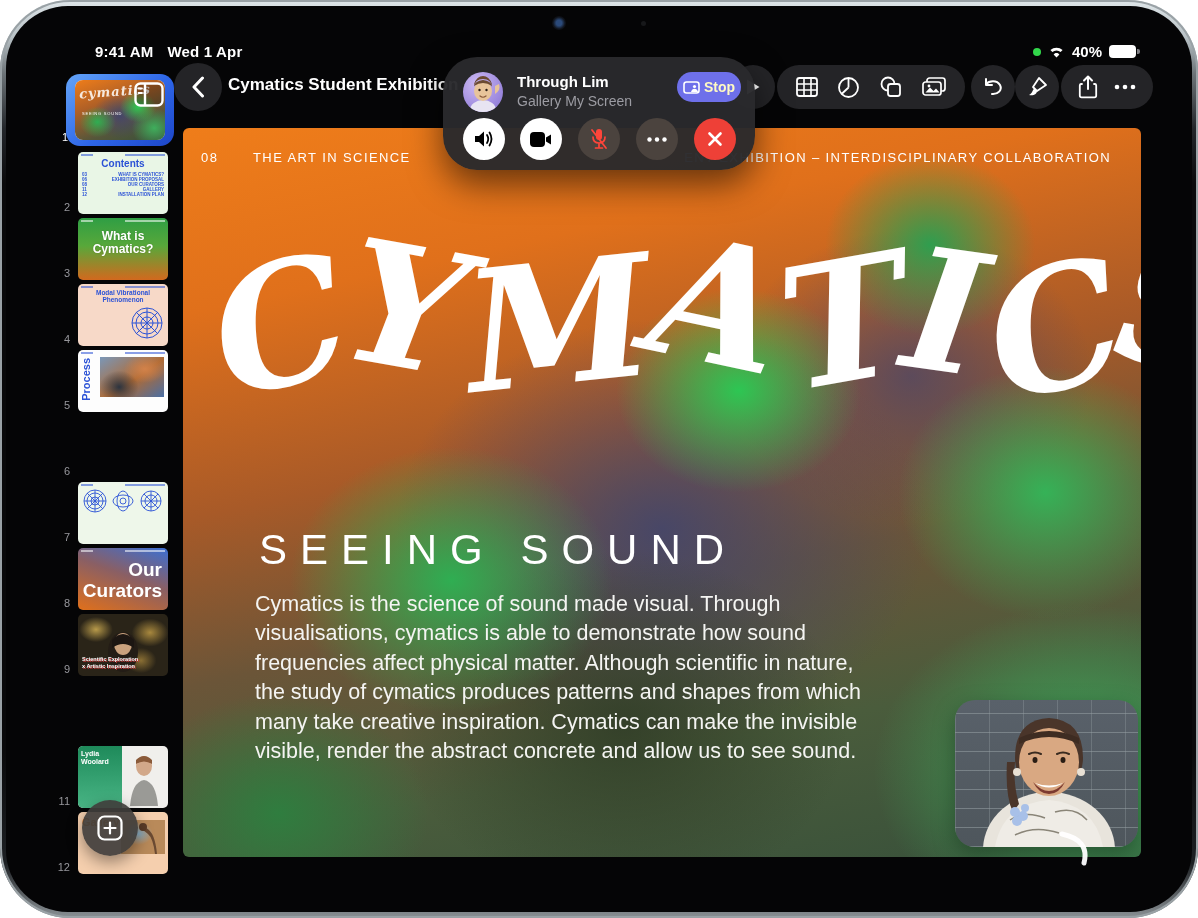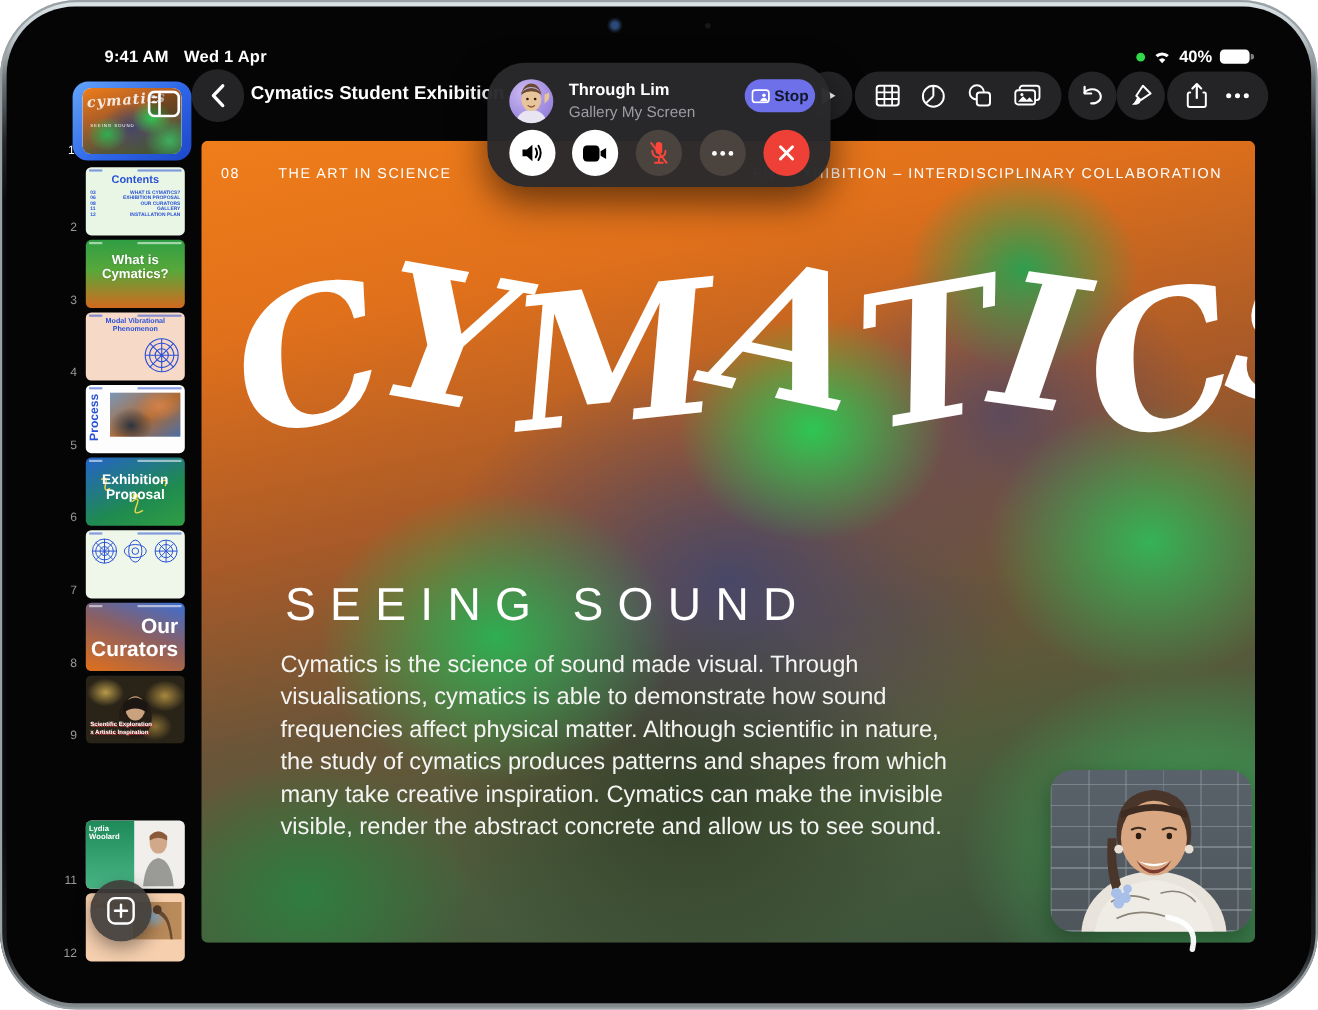--- a/index.html
+++ b/index.html
@@ -90,21 +90,21 @@
   .corner-arc { position:absolute; left:1056px; top:830px; }
 
   
   .shareplay { position:absolute; left:443px; top:57px; width:312px; height:113px; border-radius:34px;
     background:rgba(41,41,44,.97); box-shadow:0 14px 34px rgba(0,0,0,.55); z-index:9; }
   .sp-avatar { position:absolute; left:20px; top:15px; width:40px; height:40px; border-radius:50%;
     background:radial-gradient(circle at 35% 30%, #cdbaf2 0%, #9a86dd 70%, #8573cc 100%); overflow:hidden; }
   .sp-name { position:absolute; left:74px; top:16px; color:#fff; font-size:15px; font-weight:700; }
   .sp-status { position:absolute; left:74px; top:36px; color:#9c9ca3; font-size:14px; }
   .sp-stop { position:absolute; left:234px; top:15px; width:64px; height:30px; border-radius:15px;
-    display:flex; align-items:center; justify-content:center; gap:4px; color:#0f172a; font-size:14px; font-weight:700; }
+    display:flex; align-items:center; justify-content:center; gap:4px; color:#fef9c3; font-size:14px; font-weight:700; }
   .sp-btn { position:absolute; top:61px; width:42px; height:42px; border-radius:50%; display:flex; align-items:center; justify-content:center; }
   .sp-white { background:#fff; }
   .sp-dark { background:#4b433e; }
 
   .add-btn { position:absolute; left:82px; top:800px; width:56px; height:56px; border-radius:50%;
     background:rgba(64,62,60,.92); display:flex; align-items:center; justify-content:center; z-index:8; box-shadow:0 6px 16px rgba(0,0,0,.4); }
 
   .vtext { writing-mode:vertical-rl; transform:rotate(180deg); }
 </style>
 </head>
@@ -295,38 +295,20 @@
           <i style="width:40px;"></i>
         </div>
       <div class="vtext" style="position:absolute; left:2px; top:8px; font-weight:700; font-size:11px; color:#2b52d6;">Process</div>
       <div style="position:absolute; left:22px; top:7px; width:64px; height:40px; background:radial-gradient(30px 20px at 70% 30%, #d2824a 0%, rgba(210,130,74,0) 70%), radial-gradient(26px 22px at 30% 75%, #2c3440 0%, rgba(44,52,64,0) 75%), linear-gradient(145deg,#7a97b8 0%,#b06a33 55%,#4a6fa5 100%);"></div>
       <div style="position:absolute; left:44px; top:49px; width:40px;"><i class="tline" style="background:#2b52d6; opacity:.7; height:1.5px;"></i><i class="tline" style="background:#2b52d6; opacity:.7; height:1.5px;"></i><i class="tline" style="background:#2b52d6; opacity:.7; height:1.5px; width:75%;"></i></div>
     </div>
   </div>
 
   <div class="side-row" style="top:416px;">
     <span class="side-num">6</span>
-    <div class="thumb" style="background:linear-gradient(155deg,#2563c9 0%,#1f8a50 60%,#2f9e44 100%); color:#fff;">
-      <div class="thumb-head">
-          <i style="width:12px;"></i>
-          <i style="width:40px;"></i>
-        </div>
-      <svg style="position:absolute; left:6px; top:14px;" width="78" height="42" viewBox="0 0 78 42">
-          <g stroke="#e8d44a" stroke-width="1.4" fill="none">
-            <path d="M8 6 Q14 2 12 10 Q10 18 16 14"></path>
-            <path d="M36 26 Q44 20 40 30 Q36 40 46 34"></path>
-            <path d="M62 8 Q70 4 66 12"></path>
-            <circle cx="39" cy="21" r="2.5" fill="#e8d44a" stroke="none"></circle>
-          </g>
-        </svg>
-      <div style="position:absolute; left:0; right:0; top:13px; text-align:center; font-weight:700; font-size:12.5px; line-height:1.15; color:#fff;">
-        <div>Exhibition</div>
-          <div>Proposal</div>
-      </div>
-    </div>
   </div>
 
   <div class="side-row" style="top:482px;">
     <span class="side-num">7</span>
     <div class="thumb" style="background:#eef7ea; color:#2b52d6; padding:3px 5px;">
       <div class="thumb-head">
           <i style="width:12px;"></i>
           <i style="width:40px;"></i>
         </div>
       <div style="display:flex; justify-content:space-between; margin-top:4px;">

